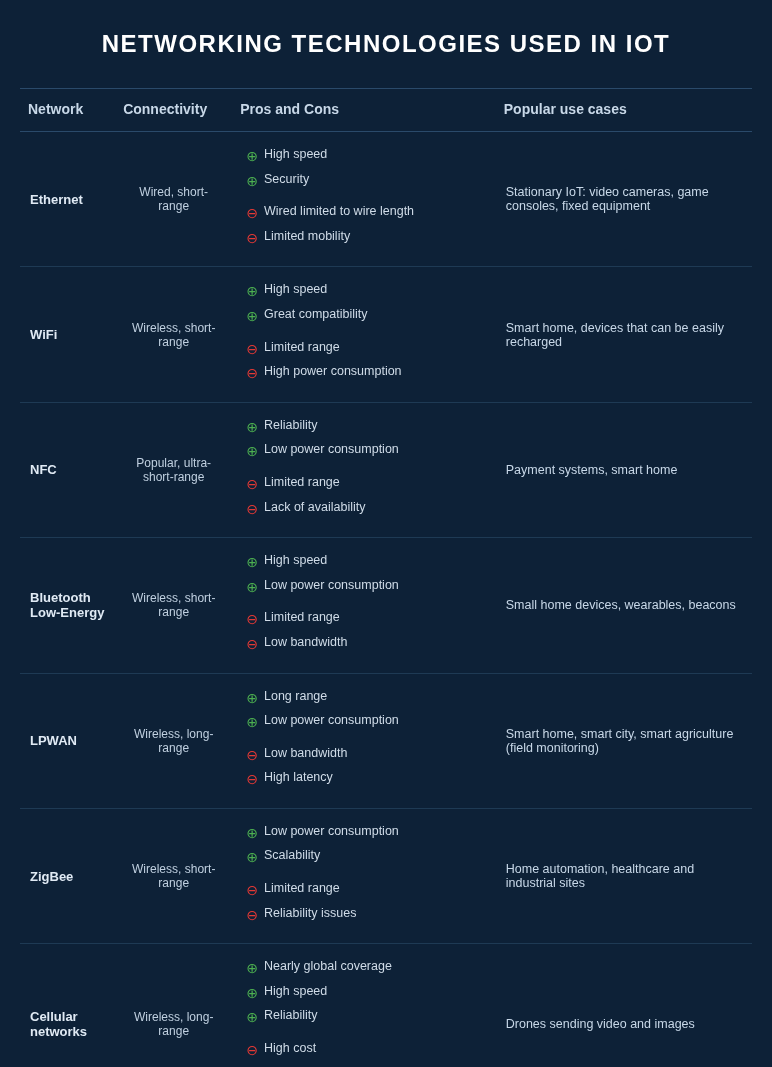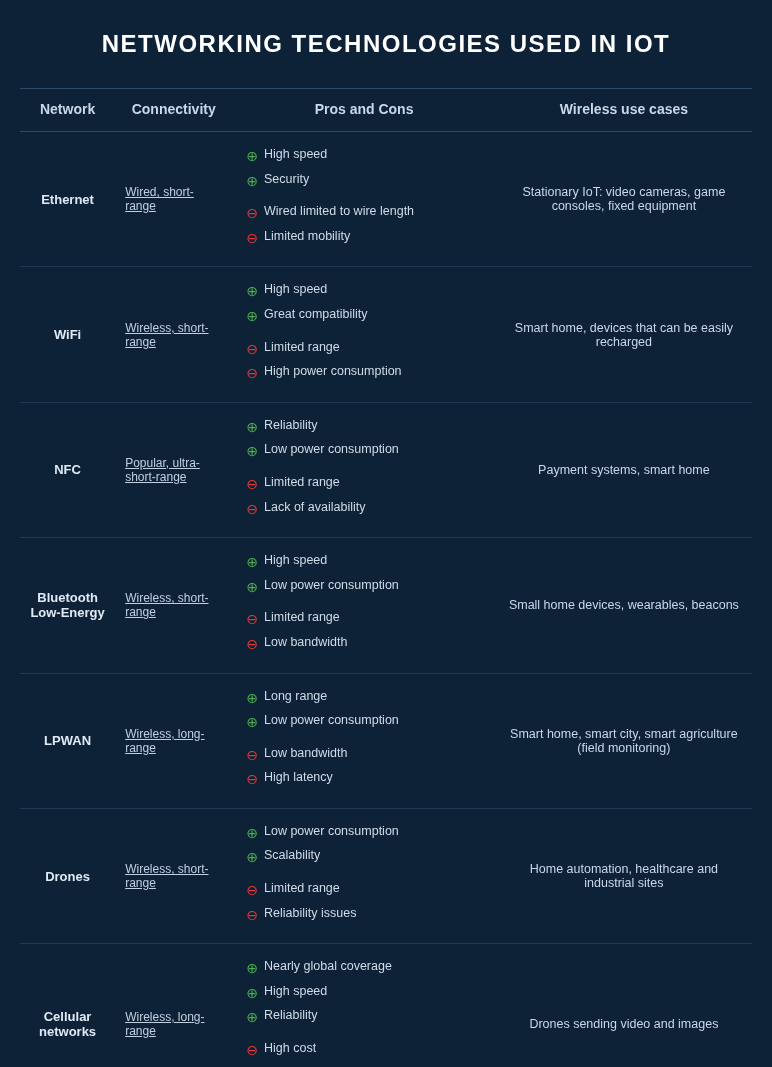--- a/index.html
+++ b/index.html
@@ -33,56 +33,54 @@
     table {
       width: 100%;
       border-collapse: collapse;
     }
 
     th {
       color: #c8d8e8;
       font-weight: 600;
       font-size: 14px;
       padding: 12px 8px 14px;
-      text-align: center;
+      text-align: left;
       border-bottom: 1px solid #2a4a6a;
       border-top: 1px solid #2a4a6a;
     }
 
     td {
       padding: 14px 10px;
       border-bottom: 1px solid #1e3a54;
       vertical-align: middle;
       font-size: 13px;
     }
 
     .col-network {
       width: 13%;
-      text-align: center;
+      text-align: left;
       font-weight: 600;
       font-size: 13px;
       color: #e0eaf4;
     }
 
     .col-connectivity {
       width: 16%;
-      text-align: left;
+      text-align: center;
       font-size: 12px;
       color: #c0d0e0;
-      text-decoration: underline;
     }
 
     .col-proscons {
       width: 36%;
       padding-left: 14px;
     }
 
     .col-usecases {
       width: 35%;
-      text-align: center;
       font-size: 12.5px;
       color: #c8d8e8;
     }
 
     .pros-cons-list {
       list-style: none;
       padding: 0;
     }
 
     .pros-cons-list li {
@@ -114,21 +112,21 @@
 
 <h1 class="page-title">NETWORKING TECHNOLOGIES USED in IoT</h1>
 
 <div class="table-wrapper">
   <table>
     <thead>
       <tr>
         <th>Network</th>
         <th>Connectivity</th>
         <th>Pros and Cons</th>
-        <th>Wireless use cases</th>
+        <th>Popular use cases</th>
       </tr>
     </thead>
     <tbody id="table-body">
     <tr>
           <td class="col-network">Ethernet</td>
           <td class="col-connectivity">Wired, short-range</td>
           <td class="col-proscons">
             <ul class="pros-cons-list">
               <li>
                 <span class="icon-pro">⊕</span>
@@ -249,21 +247,21 @@
               </li>
               <li>
                 <span class="icon-con">⊖</span>
                 <span>High latency</span>
               </li>
             </ul>
           </td>
           <td class="col-usecases">Smart home, smart city, smart agriculture (field monitoring)</td>
         </tr>
         <tr>
-          <td class="col-network">Drones</td>
+          <td class="col-network">ZigBee</td>
           <td class="col-connectivity">Wireless, short-range</td>
           <td class="col-proscons">
             <ul class="pros-cons-list">
               <li>
                 <span class="icon-pro">⊕</span>
                 <span>Low power consumption</span>
               </li>
               <li>
                 <span class="icon-pro">⊕</span>
                 <span>Scalability</span>

